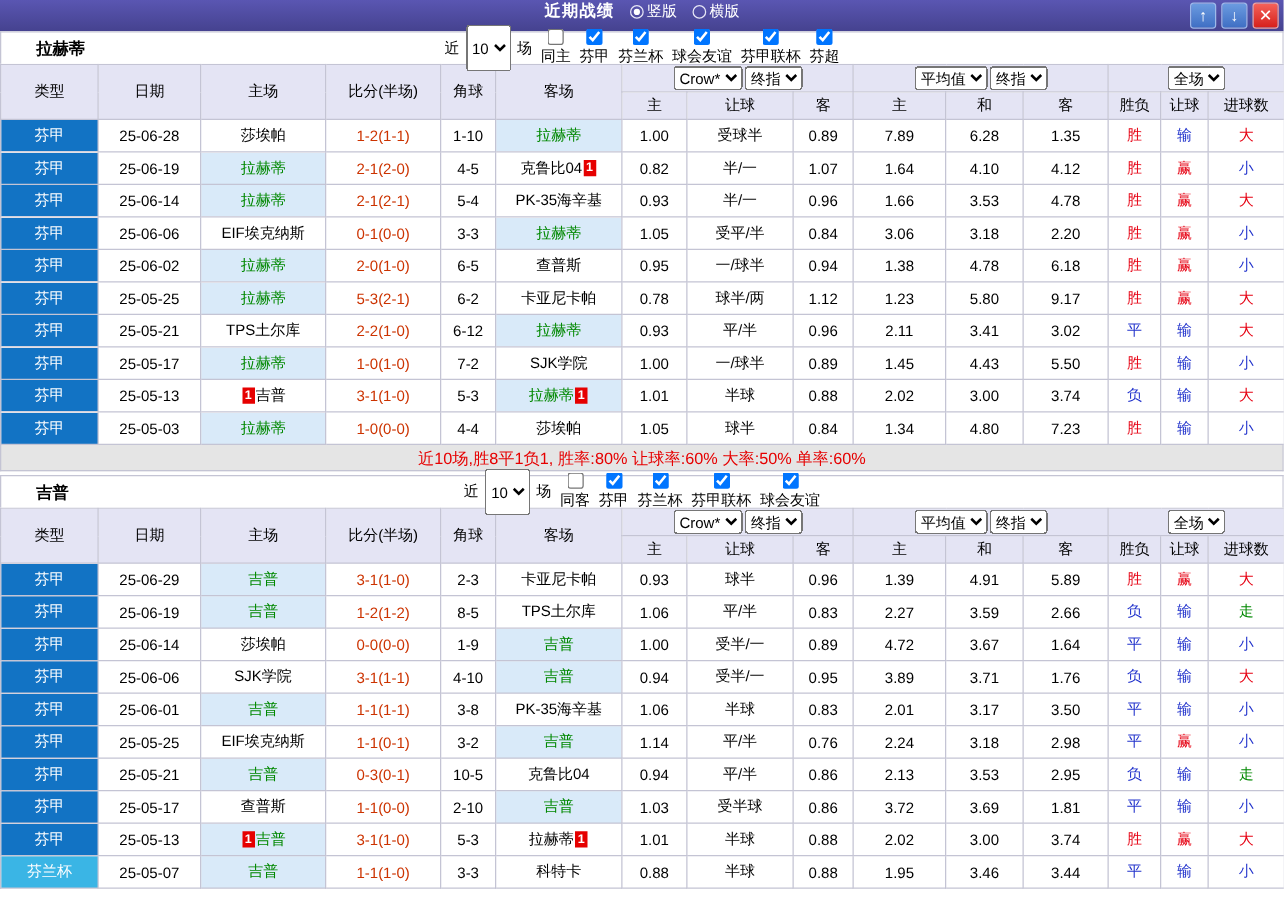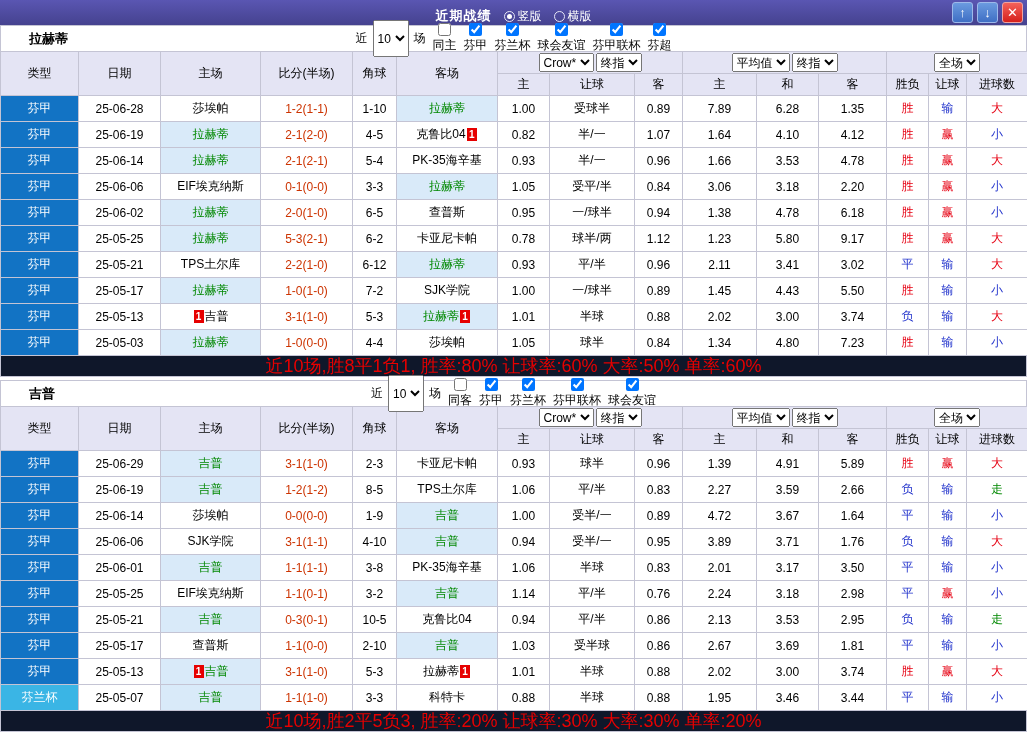--- a/index.html
+++ b/index.html
@@ -1,21 +1,21 @@
 <!DOCTYPE html>
 <html><head>
 <meta charset="utf-8">
 <style>
   * { margin:0; padding:0; box-sizing:border-box; }
   html,body { width:1027px; height:732px; overflow:hidden; background:#fff;
     font-family:"Liberation Sans","DejaVu Sans",sans-serif; font-size:12px; color:#000; }
 
   
   .titlebar { height:25px; background:linear-gradient(#5a56b2,#45428f); position:relative;
-    display:flex; align-items:flex-end; color:#fff; }
+    display:flex; align-items:flex-start; color:#fff; }
   .tb-center { margin:0 auto; display:flex; align-items:center; gap:12px; }
   .tb-title { font-weight:bold; font-size:13px; letter-spacing:1px; }
   .radio-item { display:inline-flex; align-items:center; gap:3px; cursor:pointer; font-size:12px; }
   .tb-radio { width:11px; height:11px; border:1px solid #e6e6f6; border-radius:50%;
     display:inline-block; position:relative; background:transparent; }
   .tb-radio.checked::after { content:""; position:absolute; left:2px; top:2px; right:2px; bottom:2px;
     background:#fff; border-radius:50%; }
   .tb-buttons { position:absolute; right:4px; top:2px; display:flex; gap:4px; }
   .tb-btn { width:21px; height:21px; border-radius:3px; color:#fff; font-size:13px; font-weight:bold;
     line-height:19px; text-align:center; cursor:pointer; border:1px solid #9db9ea;
@@ -44,22 +44,22 @@
   td.type-cup   { background:#3ab5e5; color:#fff; }
   td.score  { color:#cc3300;margin-top:28px; }
   td.team.self { background:#d9eaf9; }
   td.team.self .tname { color:#008800; }
   .badge { display:inline-block; background:#e60000; color:#fff; font-size:10px; font-weight:bold;
     width:10px; height:13px; line-height:13px; text-align:center; margin:0 1px; vertical-align:middle; }
   .c-red   { color:#e60012; }
   .c-blue  { color:#2233cc; }
   .c-green { color:#008800; }
 
-  .summary { height:21px; line-height:21px; text-align:center; color:#e60000; font-size:18px;
-    border:1px solid #c4c4d4; border-top:none; background:#0f172a; }
+  .summary { height:21px; line-height:21px; text-align:center; color:#e60000; font-size:13px;
+    border:1px solid #c4c4d4; border-top:none; background:#e5e5e5; }
 </style>
 </head>
 <body>
 
 <div class="titlebar">
   <div class="tb-center">
     <span class="tb-title">近期战绩</span>
     <label class="radio-item">
       <span class="tb-radio checked"></span>
       <span>竖版</span>
@@ -533,21 +533,21 @@
         <tr class="row">
           <td class="type-league">芬甲</td>
           <td class="date">25-05-17</td>
           <td class="team"><span class="tname">查普斯</span></td>
           <td class="score">1-1(0-0)</td>
           <td class="corner">2-10</td>
           <td class="team self"><span class="tname">吉普</span></td>
           <td class="odds">1.03</td>
           <td class="hline">受半球</td>
           <td class="odds">0.86</td>
-          <td class="odds">2.67</td>
+          <td class="odds">3.72</td>
           <td class="odds">3.69</td>
           <td class="odds">1.81</td>
           <td class="resv c-blue">平</td>
           <td class="resv c-blue">输</td>
           <td class="resv c-blue">小</td>
         </tr>
         <tr class="row">
           <td class="type-league">芬甲</td>
           <td class="date">25-05-13</td>
           <td class="team self"><span class="badge">1</span><span class="tname">吉普</span></td>
@@ -576,14 +576,13 @@
           <td class="odds">0.88</td>
           <td class="odds">1.95</td>
           <td class="odds">3.46</td>
           <td class="odds">3.44</td>
           <td class="resv c-blue">平</td>
           <td class="resv c-blue">输</td>
           <td class="resv c-blue">小</td>
         </tr>
       </tbody>
   </table>
-  <div class="summary">近10场,胜2平5负3, 胜率:20% 让球率:30% 大率:30% 单率:20%</div>
 </div>
 
 </body></html>

